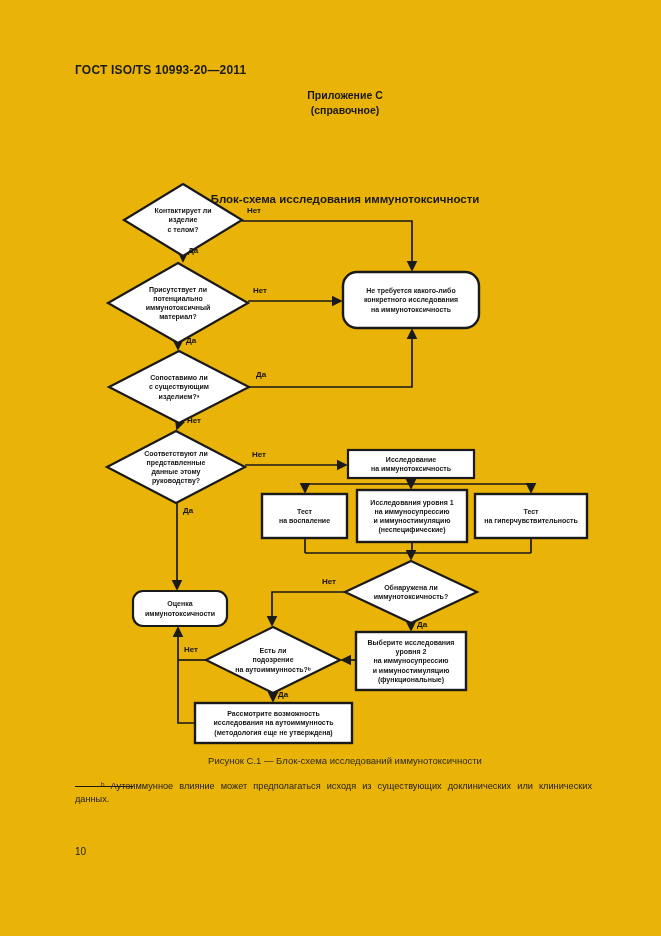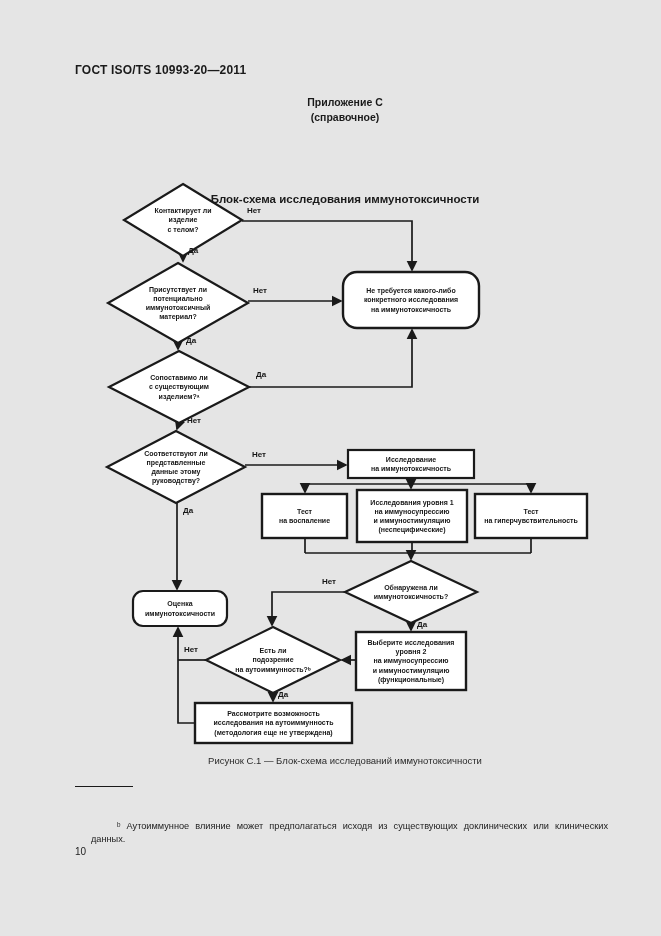--- a/index.html
+++ b/index.html
@@ -1,35 +1,35 @@
 <!DOCTYPE html>
 <html lang="ru"><head>
 <meta charset="utf-8">
 <style>
   html,body{margin:0;padding:0;}
   body{
     width:661px;height:936px;background:#ffffff;position:relative;
     font-family:"Liberation Sans","DejaVu Sans",sans-serif;color:#1a1a1a;
     overflow:hidden;
   }
-  .page{position:absolute;inset:0;background:#e5e5e5;outline:1px solid #e2e2e2;}
+  .page{position:absolute;inset:0;background:#eab308;outline:1px solid #e2e2e2;}
   .doc-header{position:absolute;left:75px;top:63px;font-size:12px;font-weight:bold;letter-spacing:.2px;}
-  .appendix{position:absolute;left:30px;top:88px;width:630px;text-align:center;font-size:10.5px;font-weight:bold;line-height:1.45;white-space:pre-line;margin-top:7px;}
+  .appendix{position:absolute;left:30px;top:88px;width:630px;text-align:center;font-size:10.5px;font-weight:bold;line-height:1.45;white-space:pre-line;}
   .fig-title{position:absolute;left:30px;top:151px;width:630px;text-align:center;font-size:11.5px;font-weight:bold;margin-top:42px;}
   .flow{position:absolute;inset:0;border-radius:30px;}
   .flow svg{position:absolute;left:0;top:0;}
   .nt{position:absolute;display:flex;align-items:center;justify-content:center;
       text-align:center;font-size:7px;font-weight:bold;line-height:1.3;
       white-space:pre-line;color:#151515;pointer-events:none;}
   .el{position:absolute;font-size:8px;font-weight:bold;color:#151515;}
   .caption{position:absolute;left:30px;top:755px;width:630px;text-align:center;font-size:9.5px;color:#2a2a2a;}
   .fn-rule{position:absolute;left:75px;top:786px;width:58px;border-top:1.5px solid #1a1a1a;}
   .footnote{position:absolute;left:75px;width:517px;font-size:9.2px;line-height:1.45;text-align:justify;text-indent:26px;color:#222;}
   .fn-a{top:791px;}
-  .fn-b{top:820px;margin-left:16px;}
+  .fn-b{top:780px;}
   .page-number{position:absolute;left:75px;top:846px;font-size:10px;color:#222;}
 </style>
 </head>
 <body>
 
 <div class="page">
 
   <div class="doc-header">ГОСТ ISO/TS 10993-20—2011</div>
   <div class="appendix">Приложение С
 (справочное)</div>

